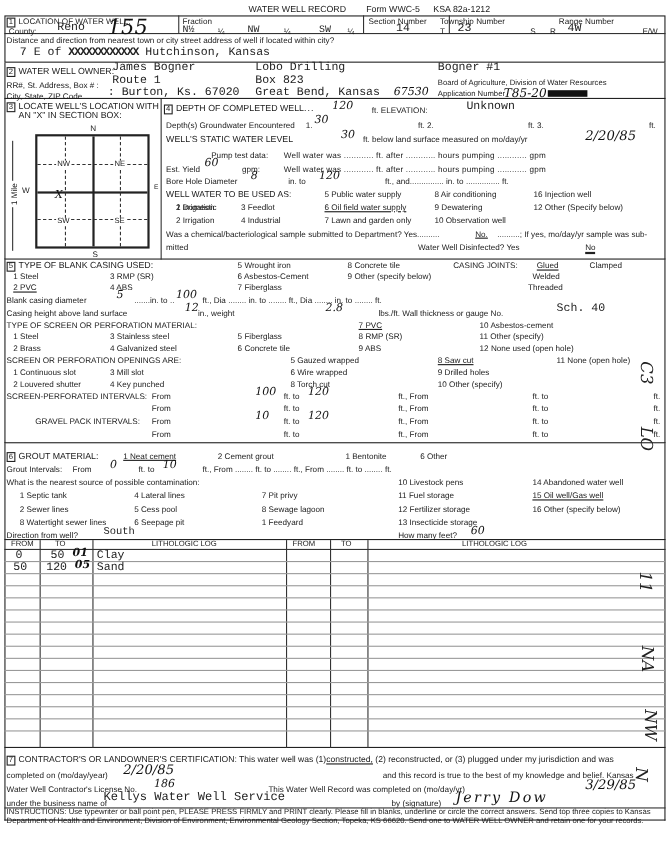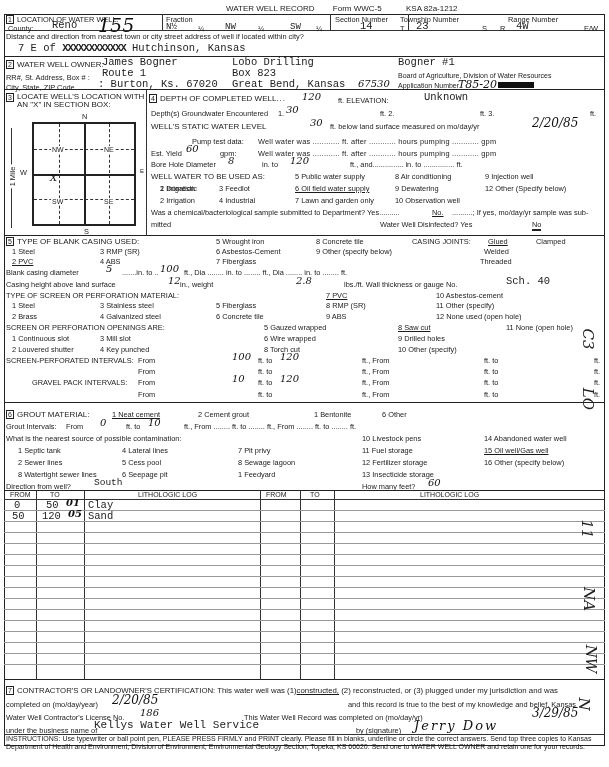--- a/index.html
+++ b/index.html
@@ -17,21 +17,21 @@
 .sec{position:absolute;left:28px;top:132px;width:110px;height:99px;border:2px solid #222}
 .sec .q{position:absolute;font-size:7px}
 .side{position:absolute;left:577px;font-family:"DejaVu Serif",serif;font-style:italic;font-size:15px;color:#222;transform:rotate(90deg)}
 </style>
 </head>
 <body>
 
 <div class="abs" style="left:226px;top:4px;font-size:8px">
   <span>WATER WELL RECORD</span>
   <span style="margin-left:16px">Form WWC-5</span>
-  <span style="margin-left:22px">KSA 82a-1212</span>
+  <span style="margin-left:10px">KSA 82a-1212</span>
 </div>
 
 <div class="box" style="left:4px;top:14px;width:601px;height:43px;"></div>
 <div class="vl" style="left:162px;top:14px;height:16px"></div>
 <div class="vl" style="left:330px;top:14px;height:16px"></div>
 <div class="vl" style="left:408px;top:14px;height:16px"></div>
 <div class="hl" style="left:4px;top:30px;width:601px"></div>
 
 <div class="abs" style="left:6px;top:15px"><span class="num">1</span><span>LOCATION OF WATER WELL:</span></div>
 <div class="abs" style="left:8px;top:24px">County:</div>
@@ -140,21 +140,21 @@
 <div class="abs" style="left:160px;top:184px;width:440px">
   <div style="position:relative;height:11px">
     <span class="abs" style="left:0">2 Irrigation</span>
   </div>
 </div>
 
 <div class="abs" style="left:160px;top:184px">1 Domestic</div>
 <div class="abs" style="left:219px;top:184px">3 Feedlot</div>
 <div class="abs" style="left:295px;top:172px">5 Public water supply</div>
 <div class="abs" style="left:395px;top:172px">8 Air conditioning</div>
-<div class="abs" style="left:485px;top:172px">9 Injection well</div>
+<div class="abs" style="left:485px;top:172px">16 Injection well</div>
 <div class="abs" style="left:160px;top:196px">2 Irrigation</div>
 <div class="abs" style="left:219px;top:196px">4 Industrial</div>
 <div class="abs u" style="left:295px;top:184px">6 Oil field water supply</div>
 <div class="abs" style="left:395px;top:184px">9 Dewatering</div>
 <div class="abs" style="left:485px;top:184px">12 Other (Specify below)</div>
 <div class="abs" style="left:295px;top:196px">7 Lawn and garden only</div>
 <div class="abs" style="left:395px;top:196px">10 Observation well</div>
 <div class="abs" style="left:151px;top:208px">Was a chemical/bacteriological sample submitted to Department? Yes..........</div>
 <div class="abs u" style="left:432px;top:208px">No.</div>
 <div class="abs" style="left:452px;top:208px">..........; If yes, mo/day/yr sample was sub-</div>

